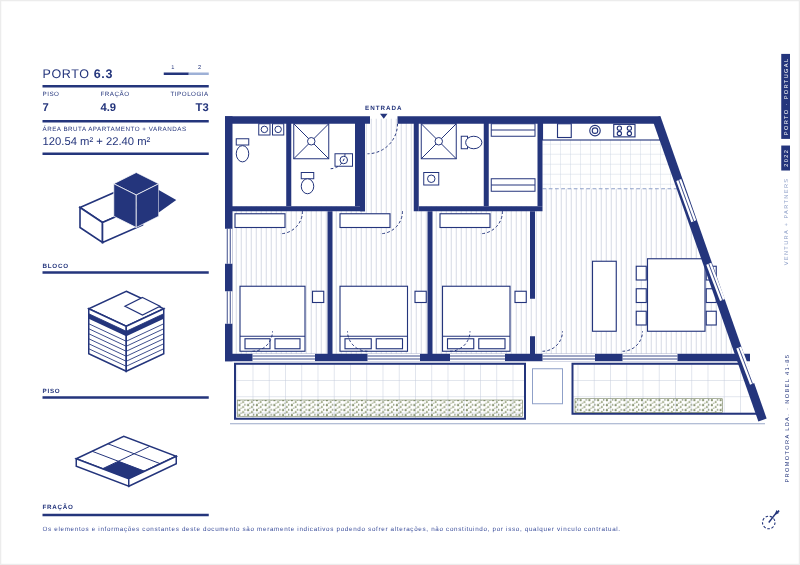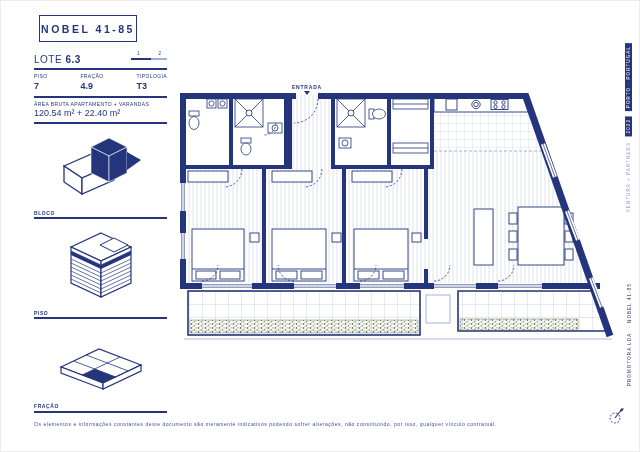--- a/index.html
+++ b/index.html
@@ -14,21 +14,21 @@
   #lote-row{position:absolute;left:33px;top:53px;font-size:10px;letter-spacing:.5px;}
   #lote-row b{font-weight:bold;text-align:right;}
   #pager{position:absolute;left:130px;top:50px;width:36px;}
   #pager .nums{display:flex;justify-content:space-between;padding:0 6px;font-size:4.5px;color:#24357c;}
   #pager .bar{display:flex;height:2.5px;margin-top:1.5px;}
   #pager .seg1{width:55%;background:#24357c;}
   #pager .seg2{width:45%;background:#9db0d6;}
   #fields{position:absolute;left:33px;top:72px;width:133px;display:flex;justify-content:space-between;}
   .field .lab{font-size:5px;letter-spacing:.4px;}
   .field .val{font-size:9px;font-weight:bold;margin-top:2px;}
-  .field:nth-child(3){}
+  .field:nth-child(3){text-align:right;}
   #area-label{position:absolute;left:33px;top:100px;font-size:5px;letter-spacing:.4px;}
   #area-value{position:absolute;left:33px;top:107px;font-size:9px;font-weight:normal;}
   .legend-label{position:absolute;left:33px;font-size:5px;font-weight:bold;letter-spacing:.6px;}
   .legend-icon{position:absolute;}
   
   #disclaimer{position:absolute;left:33px;top:420px;width:570px;font-size:5px;letter-spacing:.55px;
               color:#3a4d9a;white-space:nowrap;overflow:hidden;}
   
   .vtext{writing-mode:vertical-rl;transform:rotate(180deg);font-size:4.5px;letter-spacing:1.1px;}
   #side-top{position:absolute;right:7px;top:42px;display:flex;flex-direction:column;align-items:center;gap:5px;}
@@ -41,26 +41,23 @@
   #entrada .lab{font-size:5px;font-weight:bold;letter-spacing:.8px;}
   #entrada .tri{width:0;height:0;margin:1px auto 0;border-left:3.5px solid transparent;
                 border-right:3.5px solid transparent;border-top:4px solid #24357c;}
   #plan{position:absolute;left:175px;top:82px;}
 </style>
 </head>
 <body>
 
 <div id="sheet">
 
-  <div id="title-box">
-    <span>NOBEL 41-85</span>
-  </div>
 
   <div id="lote-row">
-    <span>LOTE</span>
+    <span>PORTO</span>
     <b>6.3</b>
   </div>
   <div id="pager">
     <div class="nums">
       <span>1</span>
       <span>2</span>
     </div>
     <div class="bar">
       <div class="seg1"></div>
       <div class="seg2"></div>

